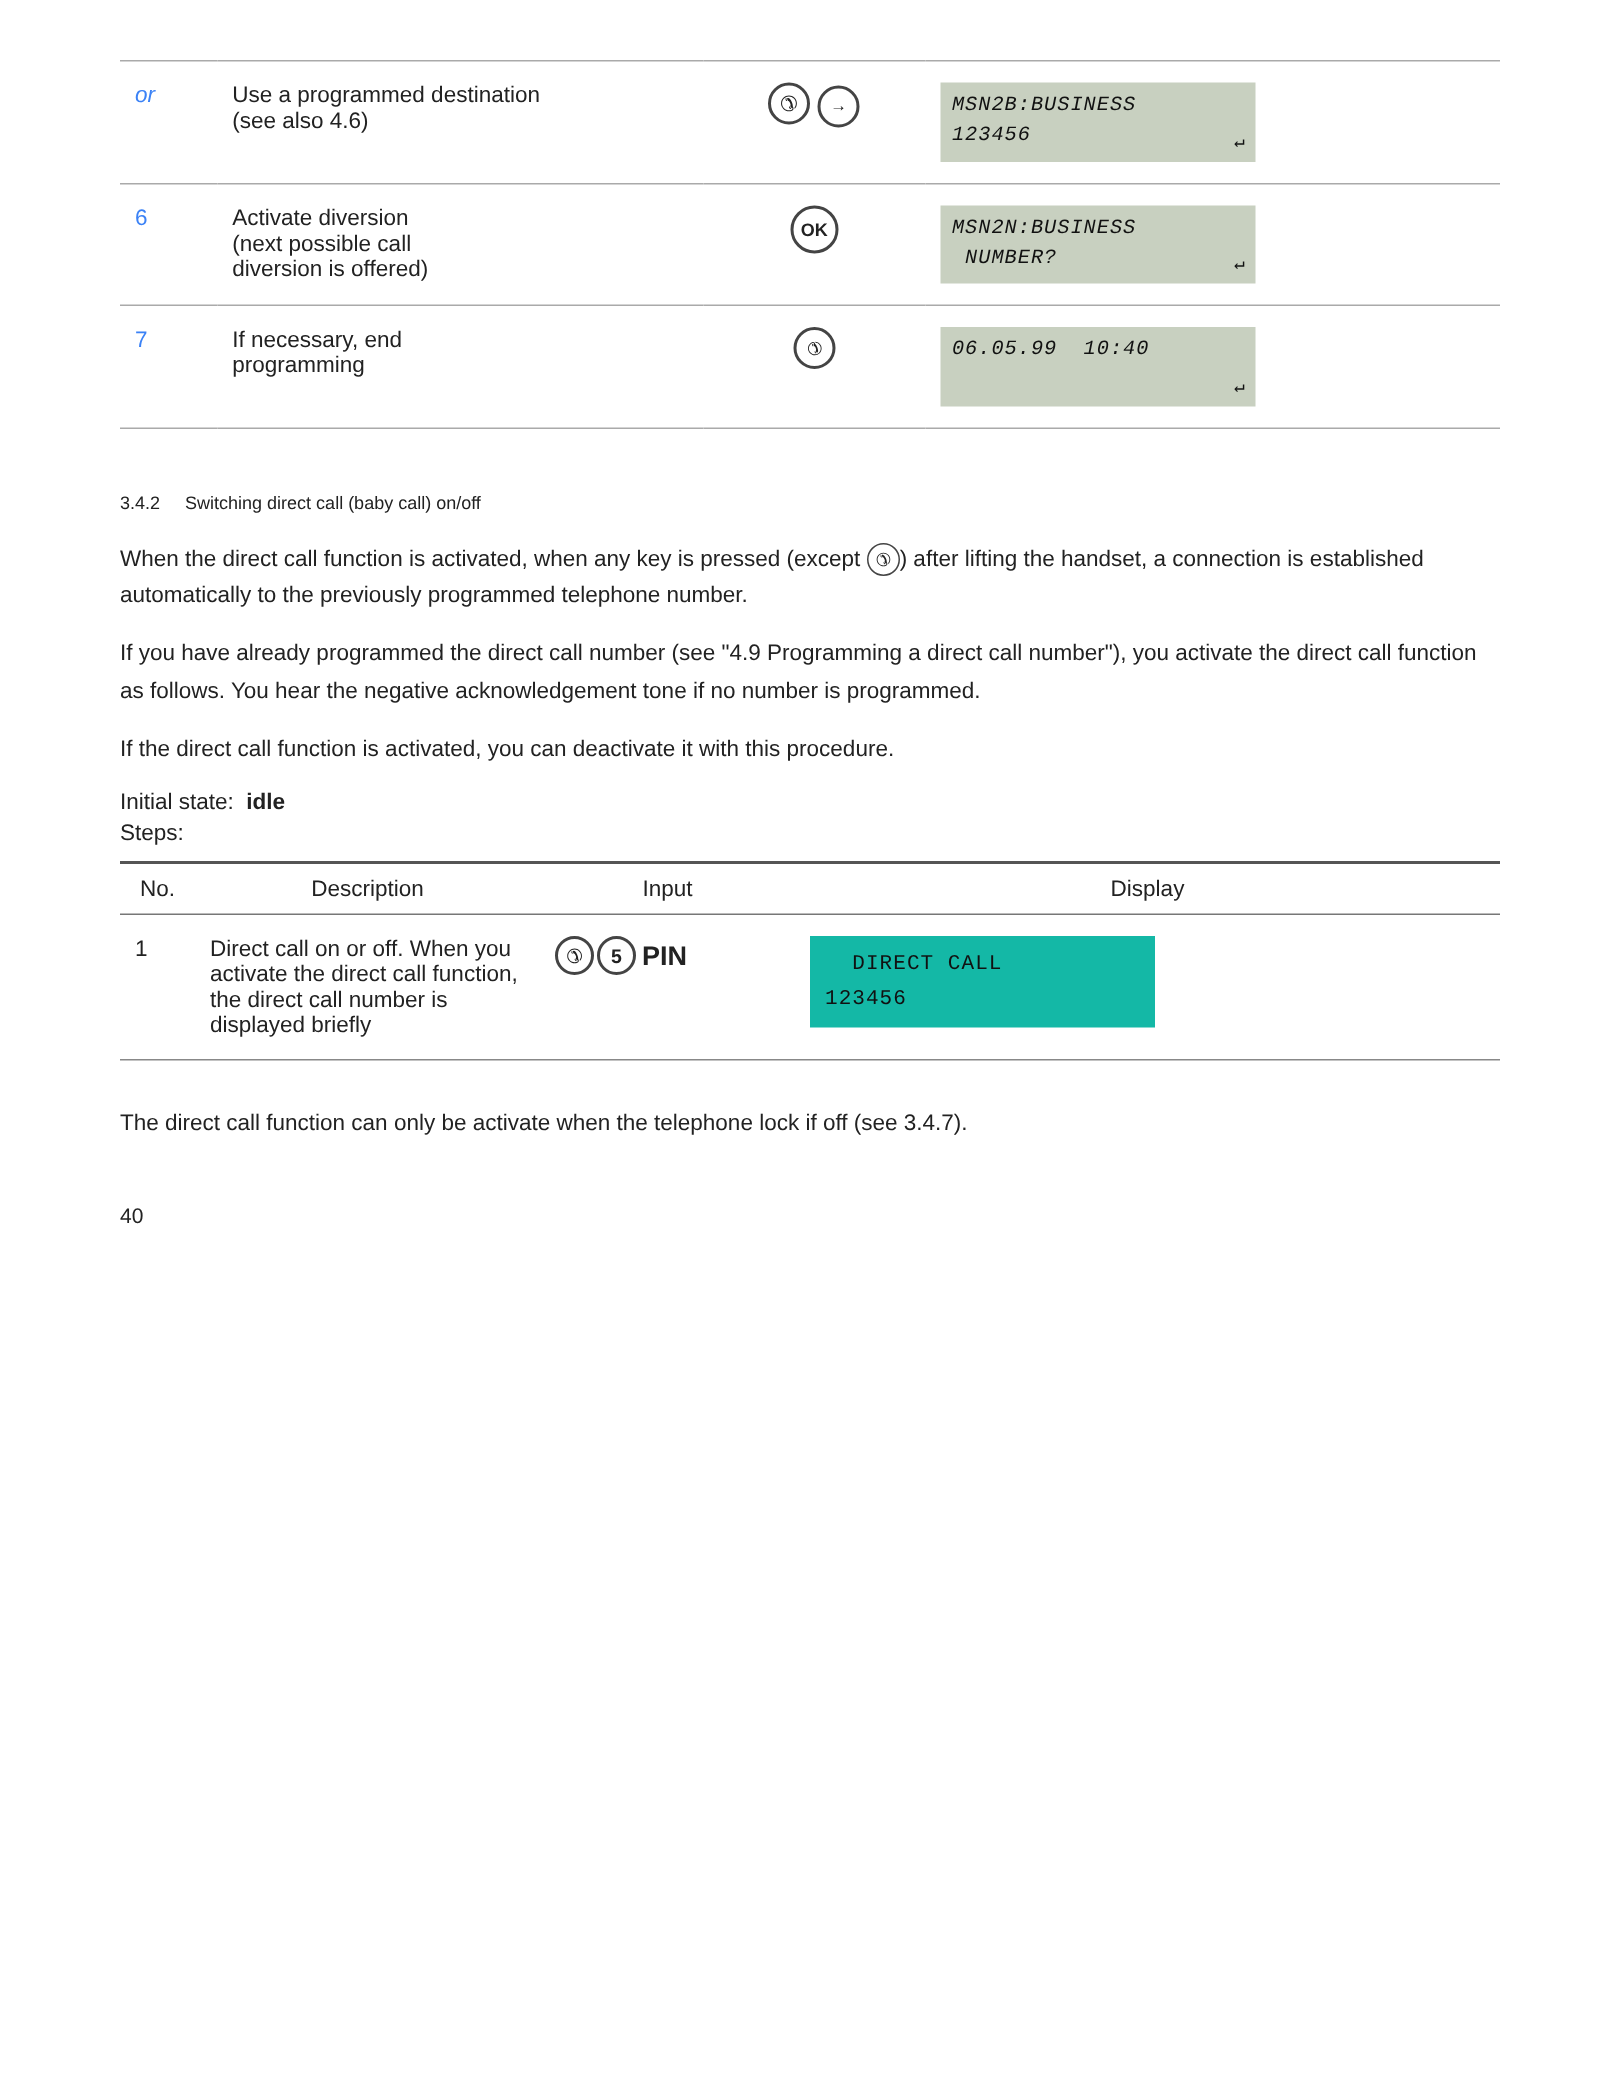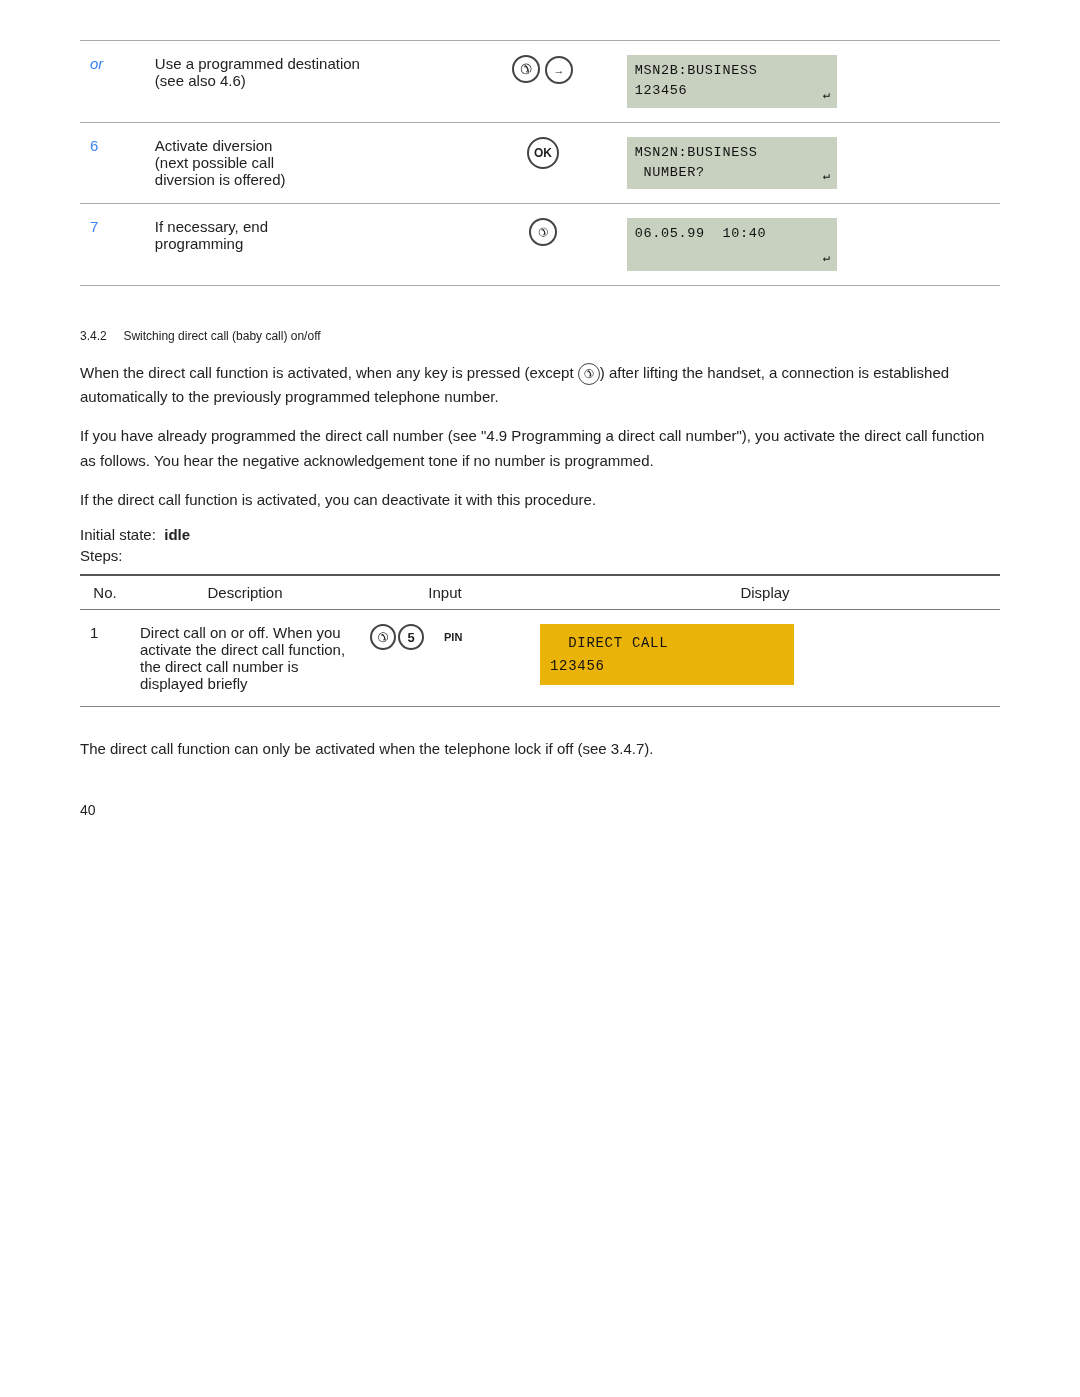--- a/index.html
+++ b/index.html
@@ -23,21 +23,21 @@
       padding: 14px 10px;
       vertical-align: top;
       border-top: 1px solid #aaa;
     }
     .inst-table tr:last-child td {
       border-bottom: 1px solid #aaa;
     }
     .col-num { width: 44px; color: #3b82f6; }
     .col-desc { width: 220px; }
     .col-input { width: 100px; text-align: center; }
-    .col-display { width: 260px; }
+    .col-display { width: 260px; font-style: italic; }
 
     
     .lcd-box {
       background: #c8d0c0;
       font-family: 'Courier New', monospace;
       font-size: 13.5px;
       padding: 6px 8px;
       display: inline-block;
       min-width: 200px;
       width: 210px;
@@ -137,37 +137,37 @@
       padding: 14px 10px;
       vertical-align: top;
       border-bottom: 1px solid #888;
     }
     .th-no { width: 50px; }
     .th-desc { width: 230px; }
     .th-input { width: 170px; }
 
     
     .lcd-large {
-      background: #eab308;
+      background: #14b8a6;
       font-family: 'Courier New', monospace;
       font-size: 14px;
       padding: 8px 10px;
-      width: 254px;
+      width: 230px;
       line-height: 1.6;
       color: #111;
       letter-spacing: 0.05em;
     }
 
     .italic { font-style: italic; }
     .footer-text { font-size: 15px; line-height: 1.65; margin-bottom: 20px; }
     .page-num { margin-top: 40px; font-size: 14px; }
 
     
     .input-icons { display: flex; align-items: center; gap: 2px; }
-    .pin-text { font-weight: bold; font-size: 11px; margin-left: 18px; }
+    .pin-text { font-weight: bold; font-size: 18px; margin-left: 2px; }
 
     .num-5-circle {
       display: inline-flex;
       align-items: center;
       justify-content: center;
       width: 26px;
       height: 26px;
       border: 2px solid #444;
       border-radius: 50%;
       font-size: 13px;
@@ -283,15 +283,15 @@
       </td>
       <td>
         <div class="lcd-large">
           &nbsp;&nbsp;DIRECT CALL<br>123456
         </div>
       </td>
     </tr>
   </tbody>
 </table>
 
-<p class="footer-text">The direct call function can only be activated when the telephone lock if off (see 3.4.7).</p>
+<p class="footer-text">The direct call function can only be activate when the telephone lock if off (see 3.4.7).</p>
 
 <div class="page-num">40</div>
 
 </body></html>

